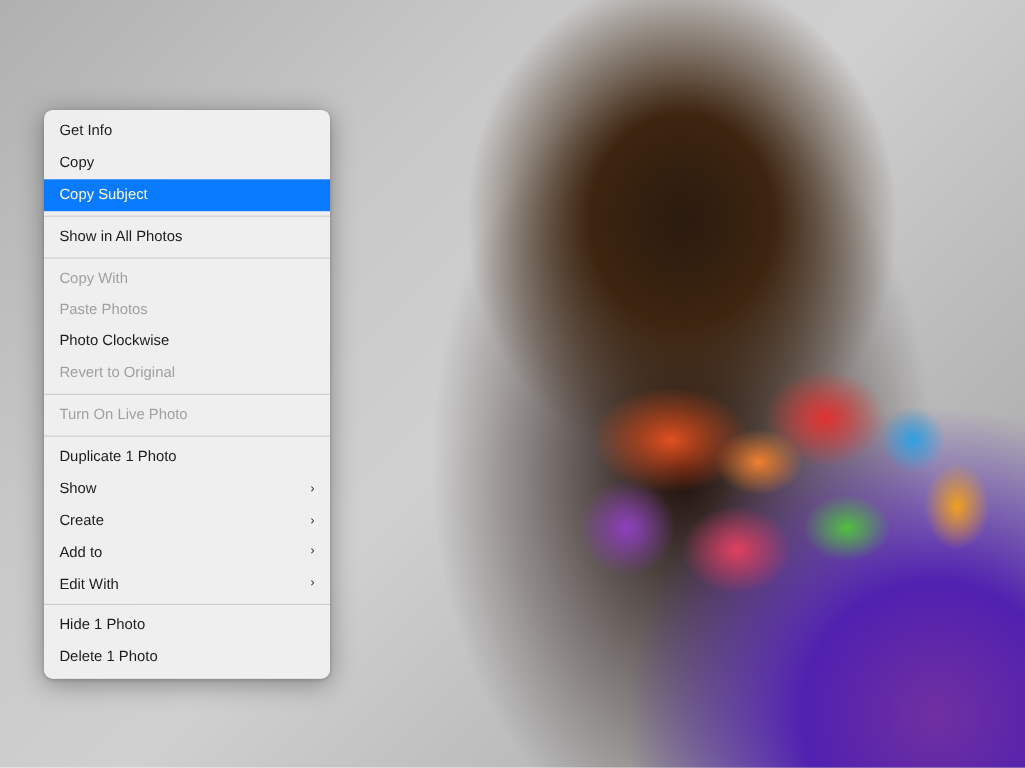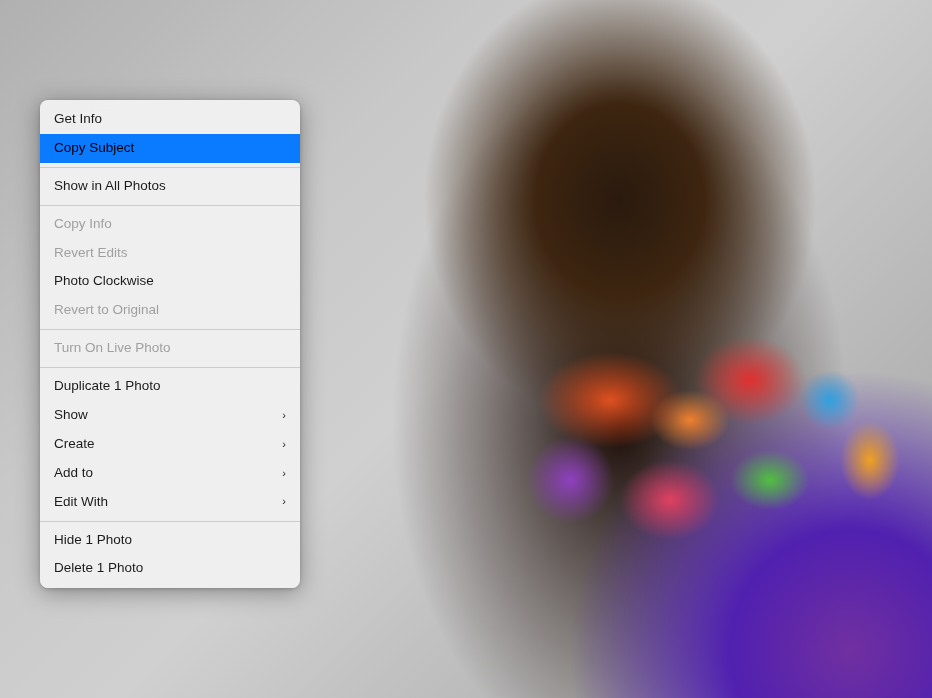--- a/index.html
+++ b/index.html
@@ -64,21 +64,21 @@
       padding: 5px 14px;
       font-size: 13.5px;
       color: #1c1c1e;
       cursor: pointer;
       line-height: 1.4;
       min-height: 24px;
     }
 
     .menu-item.highlighted {
       background: #0a7aff;
-      color: #000000;
+      color: #fef9c3;
     }
 
     .menu-item.disabled {
       color: #a0a0a0;
       cursor: default;
     }
 
     .menu-separator {
       height: 1px;
       background: rgba(0,0,0,0.15);
@@ -94,33 +94,36 @@
 <body>
 
 <div class="background"></div>
 <div class="person-bg"></div>
 <div class="jacket-colors"></div>
 
 <div class="context-menu" id="context-menu">
 <div class="menu-item">
       <span>Get Info</span>
     </div>
+    <div class="menu-item">
+      <span>Copy</span>
+    </div>
     <div class="menu-item highlighted">
       <span>Copy Subject</span>
     </div>
     <div class="menu-separator"></div>
     <div class="menu-item">
       <span>Show in All Photos</span>
     </div>
     <div class="menu-separator"></div>
     <div class="menu-item disabled">
-      <span>Copy Info</span>
+      <span>Copy With</span>
     </div>
     <div class="menu-item disabled">
-      <span>Revert Edits</span>
+      <span>Paste Photos</span>
     </div>
     <div class="menu-item">
       <span>Photo Clockwise</span>
     </div>
     <div class="menu-item disabled">
       <span>Revert to Original</span>
     </div>
     <div class="menu-separator"></div>
     <div class="menu-item disabled">
       <span>Turn On Live Photo</span>

